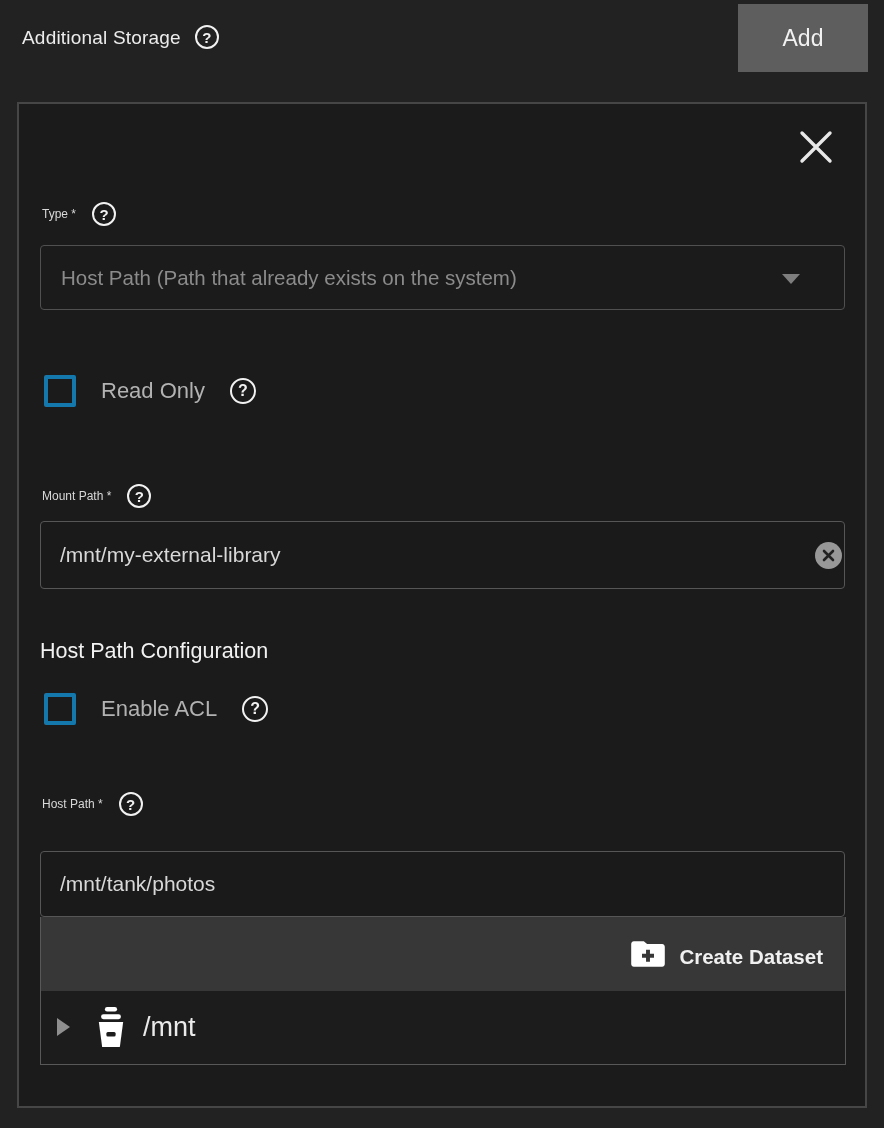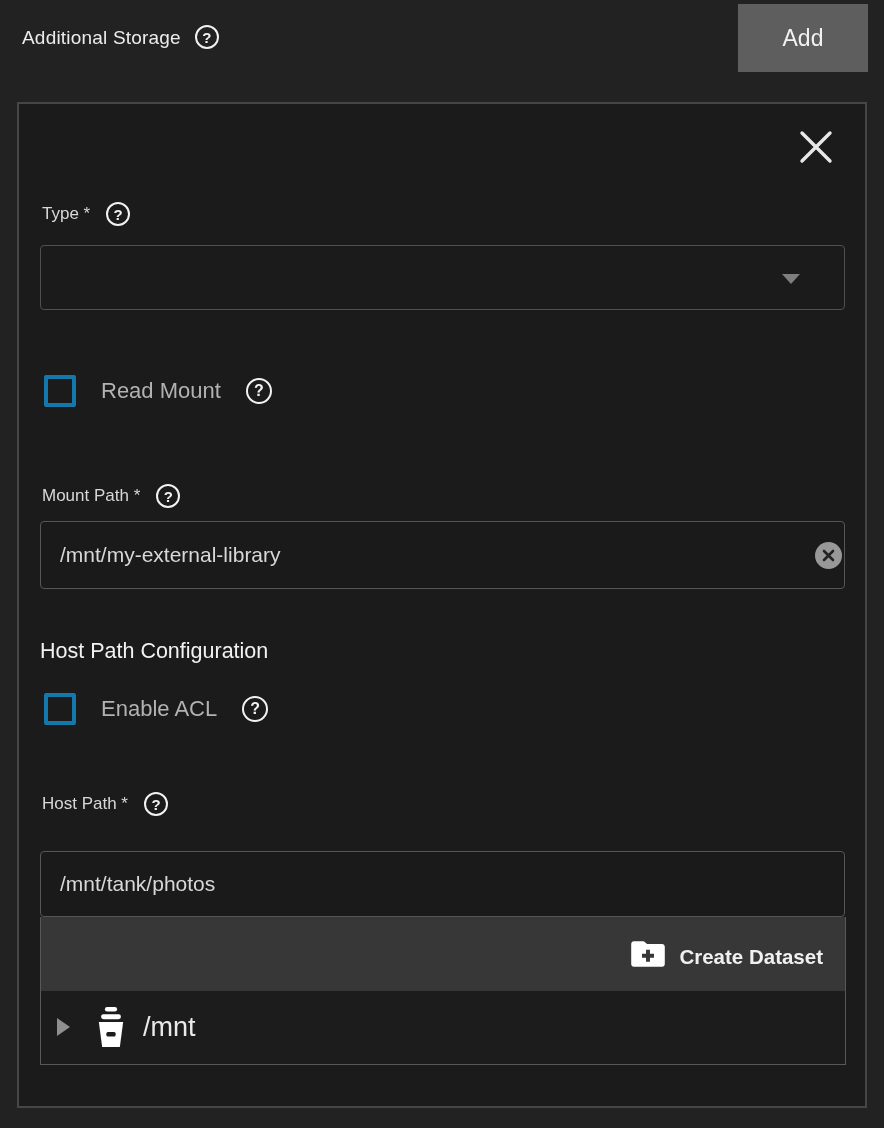--- a/index.html
+++ b/index.html
@@ -45,21 +45,21 @@
     position: absolute; top: 22px; right: 28px;
     width: 42px; height: 42px;
     background: transparent; border: none; cursor: pointer;
     display: flex; align-items: center; justify-content: center;
   }
 
   .field-label-row {
     position: absolute; left: 23px;
     display: flex; align-items: center; gap: 16px;
   }
-  .field-label { font-size: 17px; color: #d8d8d8; }
+  .field-label { font-size: 12px; color: #d8d8d8; }
 
   
   .select-box {
     position: absolute; left: 21px; top: 141px;
     width: 805px; height: 65px;
     border: 1px solid #505050; border-radius: 4px;
     background: #1b1b1b;
     display: flex; align-items: center;
     padding: 0 60px 0 20px; cursor: pointer;
   }
@@ -154,26 +154,27 @@
     <svg width="38" height="38" viewBox="0 0 38 38">
       <path d="M5 5 L33 33 M33 5 L5 33" stroke="#e8e8e8" stroke-width="3.4" stroke-linecap="round" fill="none"></path>
     </svg>
   </button>
 
   <div class="field-label-row" style="top:98px;">
     <span class="field-label">Type *</span>
     <span class="help-icon">?</span>
   </div>
   <div class="select-box">
+    <span class="select-value">Host Path (Path that already exists on the system)</span>
     <span class="caret-down"></span>
   </div>
 
   <div class="checkbox-row" style="top:271px;">
     <span class="checkbox"></span>
-    <span class="checkbox-label">Read Mount</span>
+    <span class="checkbox-label">Read Only</span>
     <span class="help-icon lg">?</span>
   </div>
 
   <div class="field-label-row" style="top:380px;">
     <span class="field-label">Mount Path *</span>
     <span class="help-icon">?</span>
   </div>
   <input class="text-input" style="top: 417px;" type="text" value="/mnt/my-external-library">
   <button class="clear-button" style="top:438px;">
     <svg width="15" height="15" viewBox="0 0 15 15">

